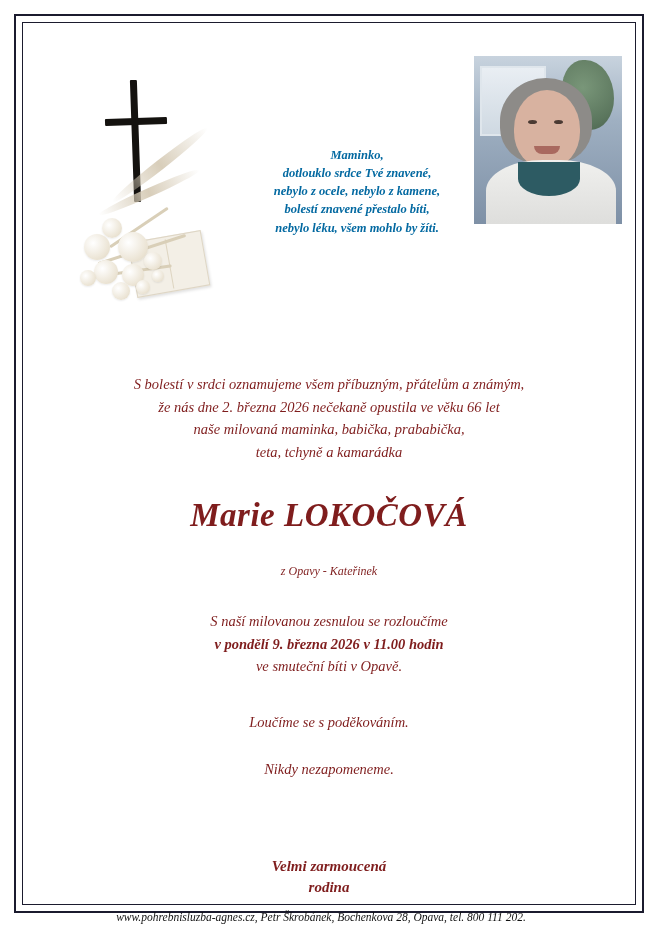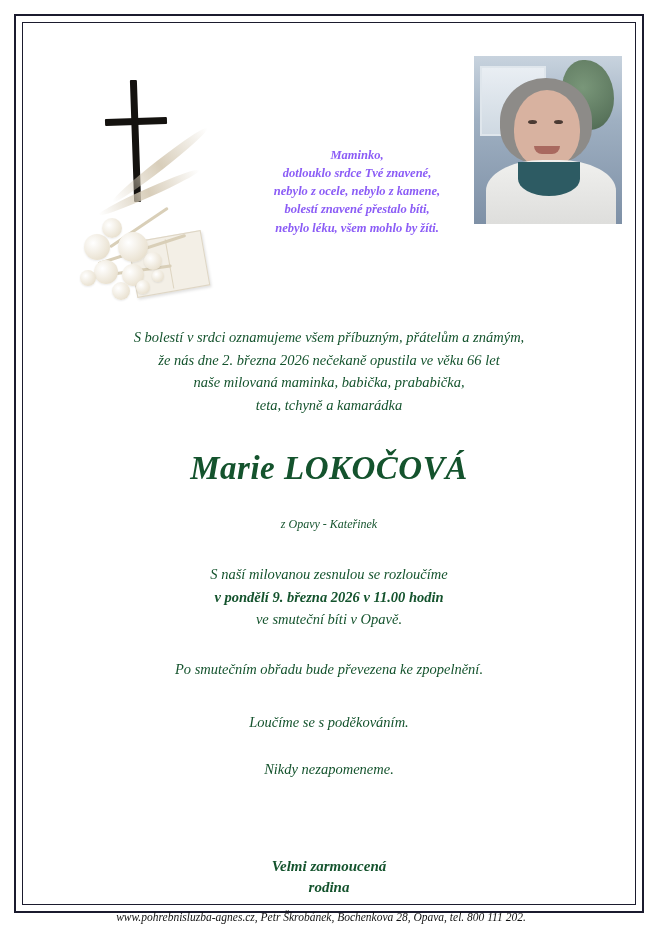--- a/index.html
+++ b/index.html
@@ -219,28 +219,28 @@
   .poem {
     position: absolute;
     left: 214px;
     top: 118px;
     width: 230px;
     text-align: center;
     font-size: 12.5px;
     font-weight: bold;
     font-style: italic;
     line-height: 1.45;
-    color: #8b5cf6;
+    color: #0369a1;
   }
 
   
   .main-text {
     text-align: center;
     font-style: italic;
-    color: #14532d;
+    color: #7f1d1d;
   }
   .announce {
     font-size: 14.5px;
     line-height: 1.55;
     margin-top: 58px;
   }
   .name {
     font-size: 33px;
     font-weight: bold;
     letter-spacing: .5px;
@@ -359,21 +359,20 @@
       <div class="name">Marie LOKOČOVÁ</div>
 
       <div class="origin">z Opavy - Kateřinek</div>
 
       <div class="farewell">
         <div>S naší milovanou zesnulou se rozloučíme</div>
         <div class="strong">v pondělí 9. března 2026 v 11.00 hodin</div>
         <div>ve smuteční bíti v Opavě.</div>
       </div>
 
-      <div class="cremation">Po smutečním obřadu bude převezena ke zpopelnění.</div>
 
       <div class="thanks">Loučíme se s poděkováním.</div>
 
       <div class="never">Nikdy nezapomeneme.</div>
 
       <div class="family">
         <div>Velmi zarmoucená</div>
         <div>rodina</div>
       </div>
     </div>

